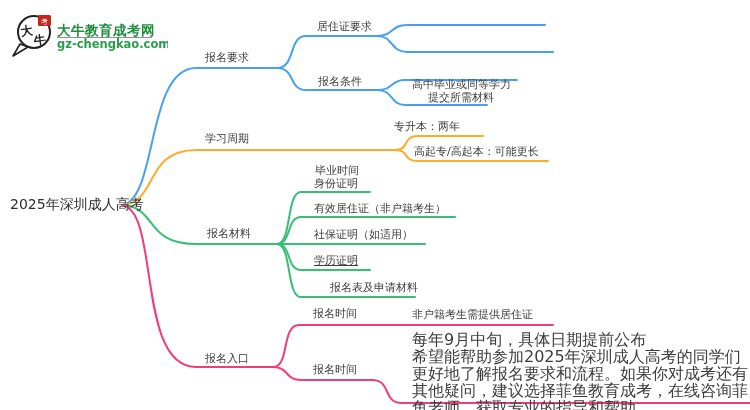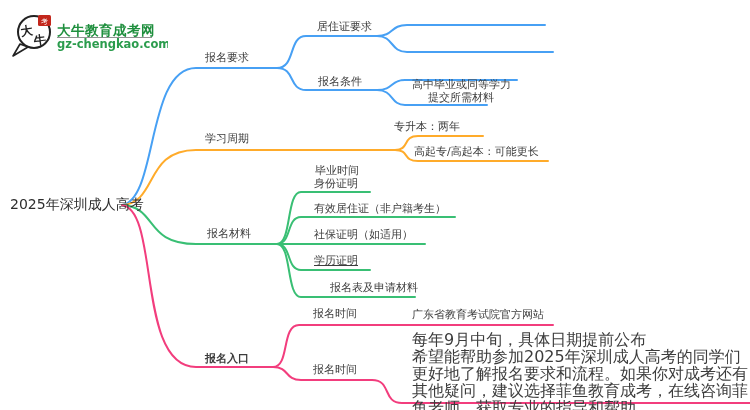--- a/index.html
+++ b/index.html
@@ -99,22 +99,22 @@
   <div class="label" style="left:394px;top:120px;">专升本：两年</div>
   <div class="label" style="left:414px;top:145px;">高起专/高起本：可能更长</div>
 
   <div class="label" style="left:207px;top:227px;">报名材料</div>
   <div class="label" style="left:314px;top:177px;">身份证明</div>
   <div class="label" style="left:314px;top:202px;">有效居住证（非户籍考生）</div>
   <div class="label" style="left:314px;top:228px;">社保证明（如适用）</div>
   <div class="label" style="left:314px;top:254px;text-decoration:underline;">学历证明</div>
   <div class="label" style="left:330px;top:281px;">报名表及申请材料</div>
 
-  <div class="label" style="left:205px;top:352px;font-weight:bold;">报名入口</div>
+  <div class="label" style="left:205px;top:352px;">报名入口</div>
   <div class="label" style="left:313px;top:307px;">报名时间</div>
-  <div class="label" style="left:412px;top:308px;">广东省教育考试院官方网站</div>
+  <div class="label" style="left:412px;top:308px;">非户籍考生需提供居住证</div>
   <div class="label" style="left:313px;top:363px;">报名时间</div>
   <div class="note-block">
     <div>每年9月中旬，具体日期提前公布</div>
     <div>希望能帮助参加2025年深圳成人高考的同学们更好地了解报名要求和流程。如果你对成考还有其他疑问，建议选择菲鱼教育成考，在线咨询菲鱼老师，获取专业的指导和帮助.</div>
   </div>
 
 </div>
 
 </body></html>

